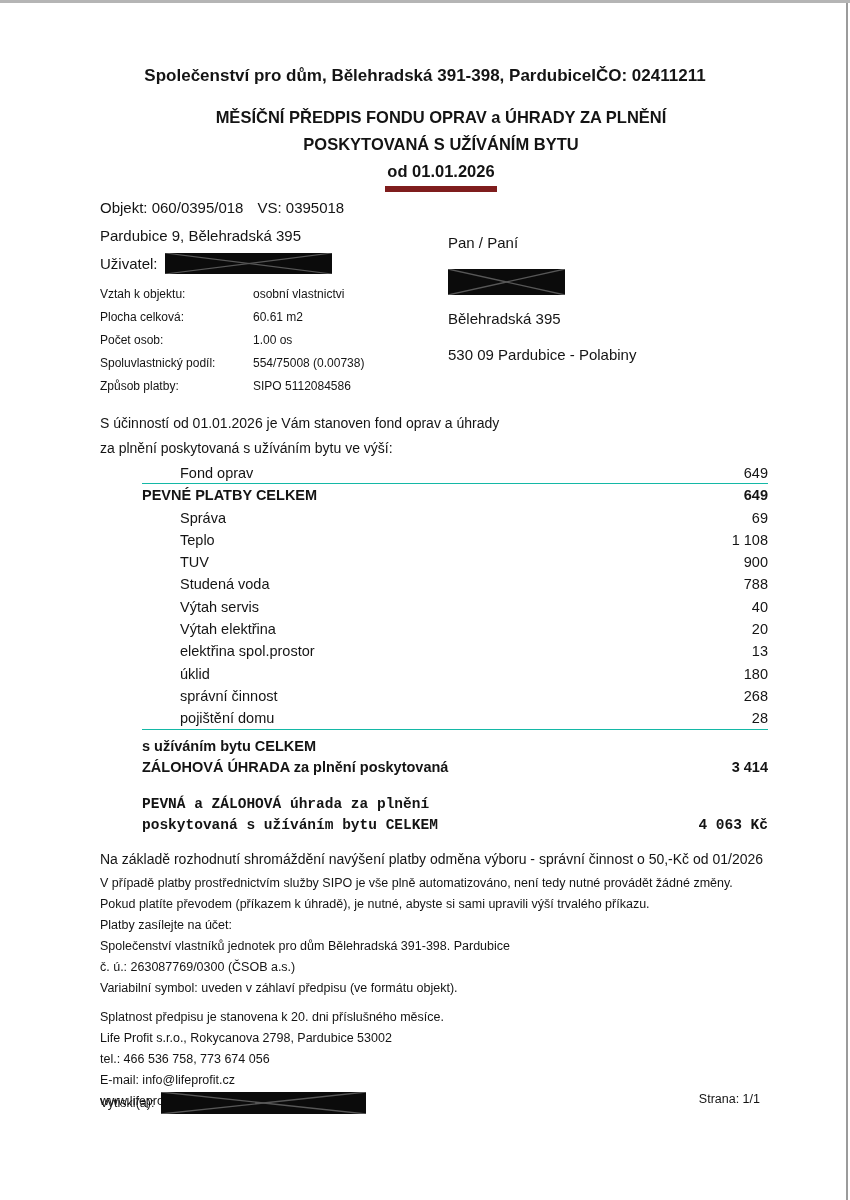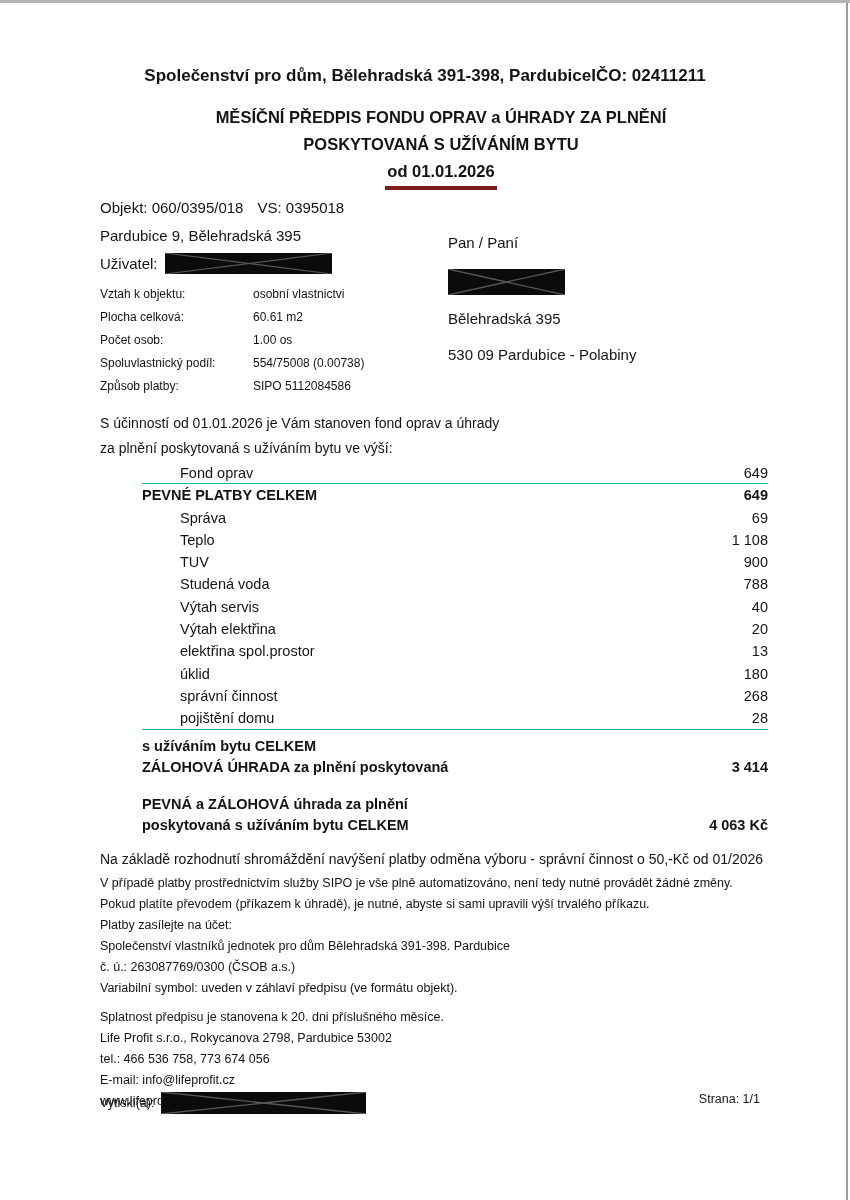--- a/index.html
+++ b/index.html
@@ -11,21 +11,21 @@
     position:relative;
     overflow:hidden;
   }
   .scan-edge-top { position:absolute; top:0; left:0; width:850px; height:3px; background:#b5b5b5; }
   .scan-edge-right { position:absolute; top:3px; right:2px; width:2px; height:1197px; background:#9b9b9b; }
 
   
   .doc-header { position:absolute; top:66px; left:0; width:850px; text-align:center; font-weight:bold; font-size:17px; }
   .doc-header .ico { }
   .doc-title { position:absolute; top:104px; left:0; width:850px; text-align:center; font-weight:bold; font-size:16.5px; line-height:27px;padding-left:32px; }
-  .doc-title .underlined { display:inline-block; border-bottom:4px solid #7f1d1d; padding:0 2px 1px 2px; }
+  .doc-title .underlined { display:inline-block; border-bottom:6px solid #7f1d1d; padding:0 2px 1px 2px; }
 
   
   .left-block { position:absolute; left:100px; top:197px; width:340px; }
   .line-lg { font-size:15px; line-height:21px; margin-bottom:7px; }
   .vs-gap { margin-left:14px; }
   .user-line { display:flex; align-items:center; margin-top:3px; margin-bottom:9px; }
   .redact { display:inline-block; background:#0b0b0b; }
   .redact svg { display:block; width:100%; height:100%; }
   .redact-user { width:167px; height:21px; margin-left:7px; }
   .detail-row { display:flex; font-size:12px; line-height:23px; }
@@ -40,21 +40,21 @@
   
   .intro { position:absolute; left:100px; top:411px; font-size:14px; line-height:25px; }
 
   
   .ptable { position:absolute; left:142px; top:462px; width:626px; font-size:14.5px; }
   .trow { display:flex; justify-content:space-between; height:22.3px; line-height:22.3px; }
   .trow.indent .tlbl { padding-left:38px; }
   .trow.bold { font-weight:bold; }
   .trow.underline { border-bottom:1px solid #14b8a6; }
   .total-block { display:flex; justify-content:space-between; align-items:flex-end; font-weight:bold; margin-top:6px; }
-  .total-block.second { margin-top:15px; }
+  .total-block.second { margin-top:15px;font-family:Liberation Mono, monospace; }
   .total-lines div { line-height:21.5px; }
   .total-val { line-height:21.5px; }
 
   
   .notes { position:absolute; left:100px; top:848px; width:670px; }
   .notice { font-size:14px; line-height:22px; margin-bottom:3px; }
   .note-line { font-size:12.5px; line-height:21px; }
   .contact-gap { height:8px; }
 
   

